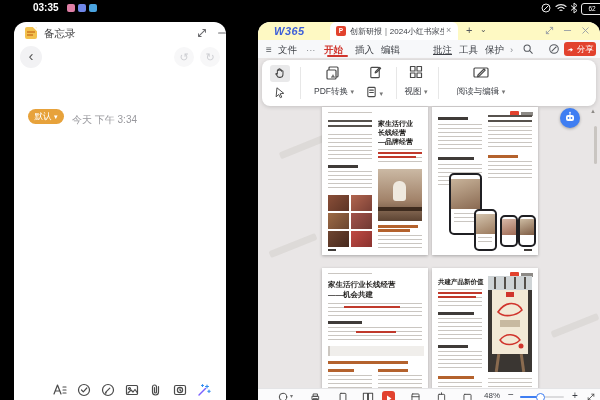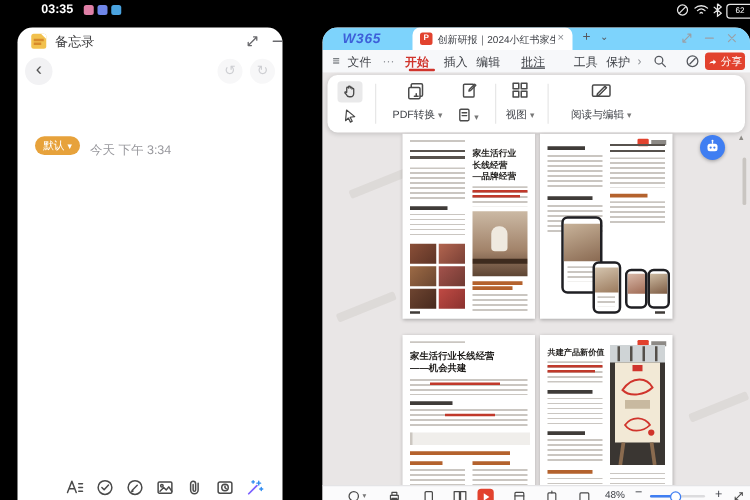--- a/index.html
+++ b/index.html
@@ -114,21 +114,21 @@
       </svg>
       <svg class="p" style="left:182px;top:2px;" width="16" height="16" viewBox="0 0 16 16">
         <path d="M3 13 L9.5 6.5" stroke="#7b61ff" fill="none" stroke-width="1.4" stroke-linecap="round"></path>
         <path d="M11 3 v3 M9.5 4.5 h3 M13 8 v2.4 M11.8 9.2 h2.4 M6.5 2.5 v2 M5.5 3.5 h2" stroke="#2f8cf0" fill="none" stroke-width="1.1" stroke-linecap="round"></path>
       </svg>
     </div>
   </div>
 
   <div class="win" style="left:258px;top:22px;width:342px;height:378px;background:#f3f4f6;">
 
-    <div class="p" style="left:0;top:0;width:342px;height:18px;background:#7dd3fc;">
+    <div class="p" style="left:0;top:0;width:342px;height:18px;background:#fef9c3;">
       <span class="p" style="left:16px;top:3px;font-size:11px;font-weight:bold;font-style:italic;color:#3d5fd9;letter-spacing:.5px;">W365</span>
       <div class="p" style="left:72px;top:0;width:128px;height:18px;background:#fff;border-radius:6px 6px 0 0;">
         <span class="p" style="left:6px;top:4px;width:10px;height:10px;background:#e2422e;border-radius:2px;color:#fff;font-size:6.5px;font-weight:bold;text-align:center;line-height:10px;">P</span>
         <span class="p" style="left:20px;top:4px;width:94px;font-size:8px;color:#3c3f45;white-space:nowrap;overflow:hidden;">创新研报｜2024小红书家生活行</span>
         <span class="p" style="left:116px;top:3px;font-size:9px;color:#8a8d92;">×</span>
       </div>
       <span class="p" style="left:208px;top:2px;font-size:11px;color:#55585e;">+</span>
       <span class="p" style="left:222px;top:3px;font-size:8px;color:#55585e;">⌄</span>
       <svg class="p" style="left:286px;top:3px;" width="11" height="11" viewBox="0 0 14 14">
         <path class="icl" d="M3 11 L11 3 M8 3 h3 v3 M6 11 H3 V8"></path>
@@ -143,21 +143,21 @@
 
     <div class="p" style="left:0;top:18px;width:342px;height:18px;background:#f7f8fa;">
       <span class="menu-item" style="left:8px;font-size:10px;color:#55585e;">≡</span>
       <span class="menu-item" style="left:20px;">文件</span>
       <span class="menu-item" style="left:48px;color:#8a8d92;">···</span>
       <span class="menu-item" style="left:66px;color:#d0342c;font-weight:bold;">开始</span>
       <span class="p" style="left:69px;top:15px;width:21px;height:2px;background:#d0342c;border-radius:1px;"></span>
       <span class="menu-item" style="left:97px;">插入</span>
       <span class="menu-item" style="left:123px;">编辑</span>
       <span class="menu-item" style="left:149px;margin-top:36px;">页面</span>
-      <span class="menu-item" style="left:159px;text-decoration:underline;">批注</span>
+      <span class="menu-item" style="left:175px;text-decoration:underline;">批注</span>
       <span class="menu-item" style="left:201px;">工具</span>
       <span class="menu-item" style="left:227px;">保护</span>
       <span class="menu-item" style="left:252px;color:#8a8d92;">›</span>
       <svg class="p" style="left:264px;top:3px;" width="12" height="12" viewBox="0 0 14 14">
         <circle class="ic" cx="6" cy="6" r="3.6" style="stroke:#55585e;"></circle>
           <path class="ic" d="M9 9 L12 12" style="stroke:#55585e;"></path>
       </svg>
       <svg class="p" style="left:290px;top:3px;" width="12" height="12" viewBox="0 0 14 14">
         <circle class="ic" cx="7" cy="7" r="5" style="stroke:#55585e;"></circle>
           <path class="ic" d="M4.5 9.5 L9.5 4.5" style="stroke:#55585e;"></path>

